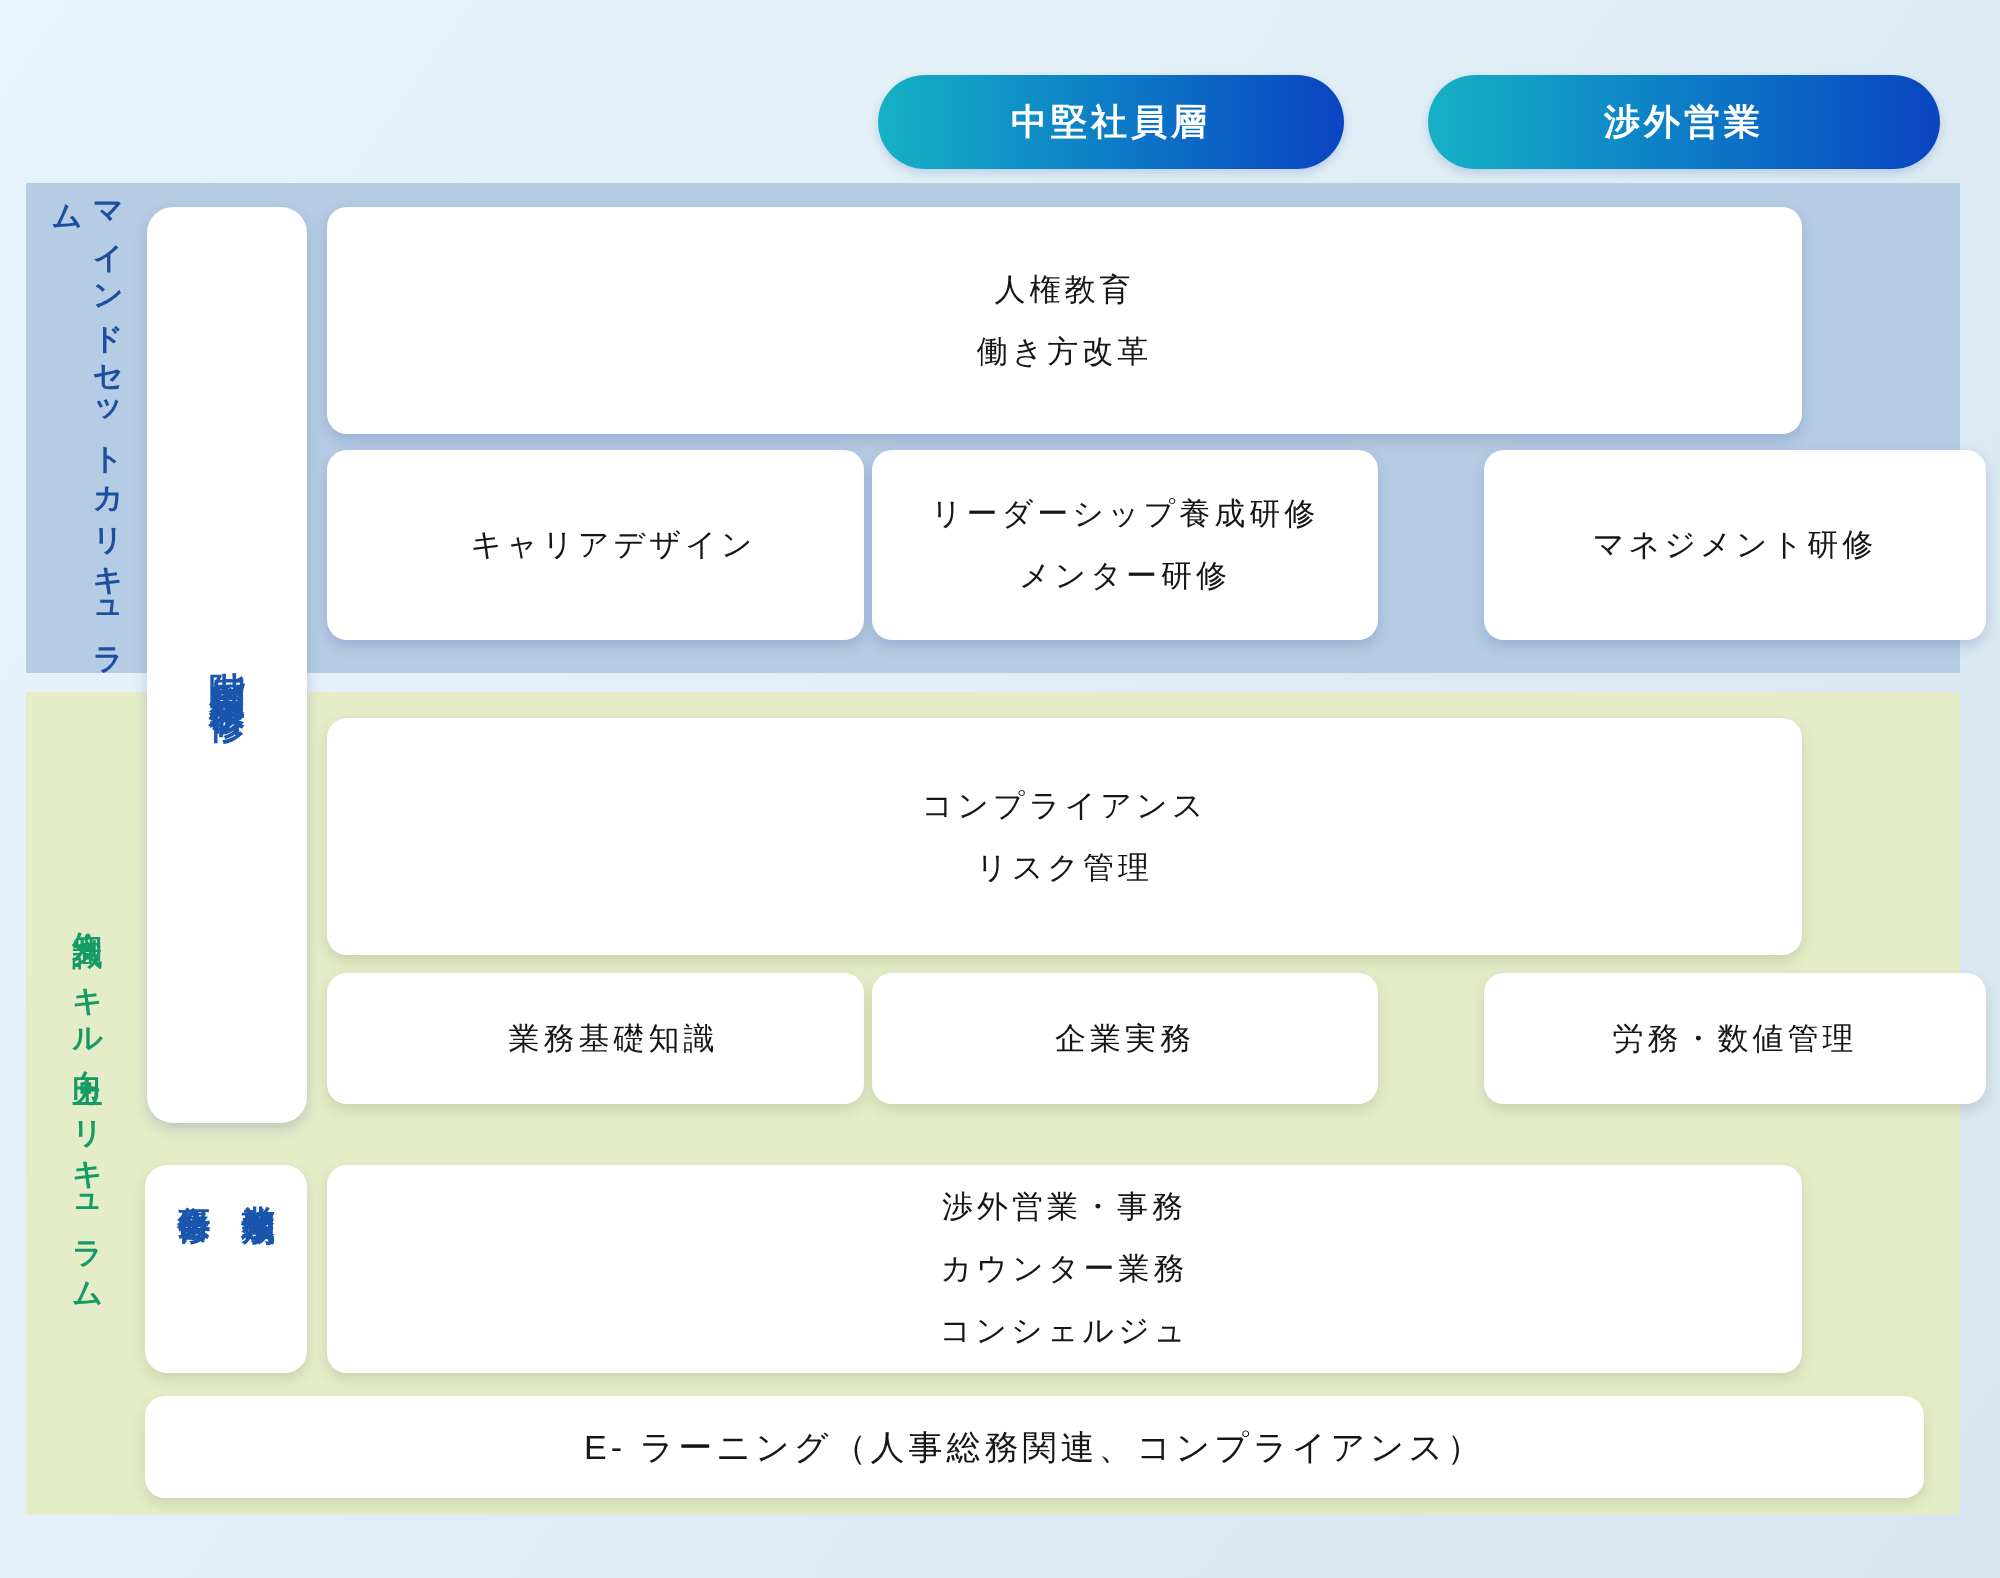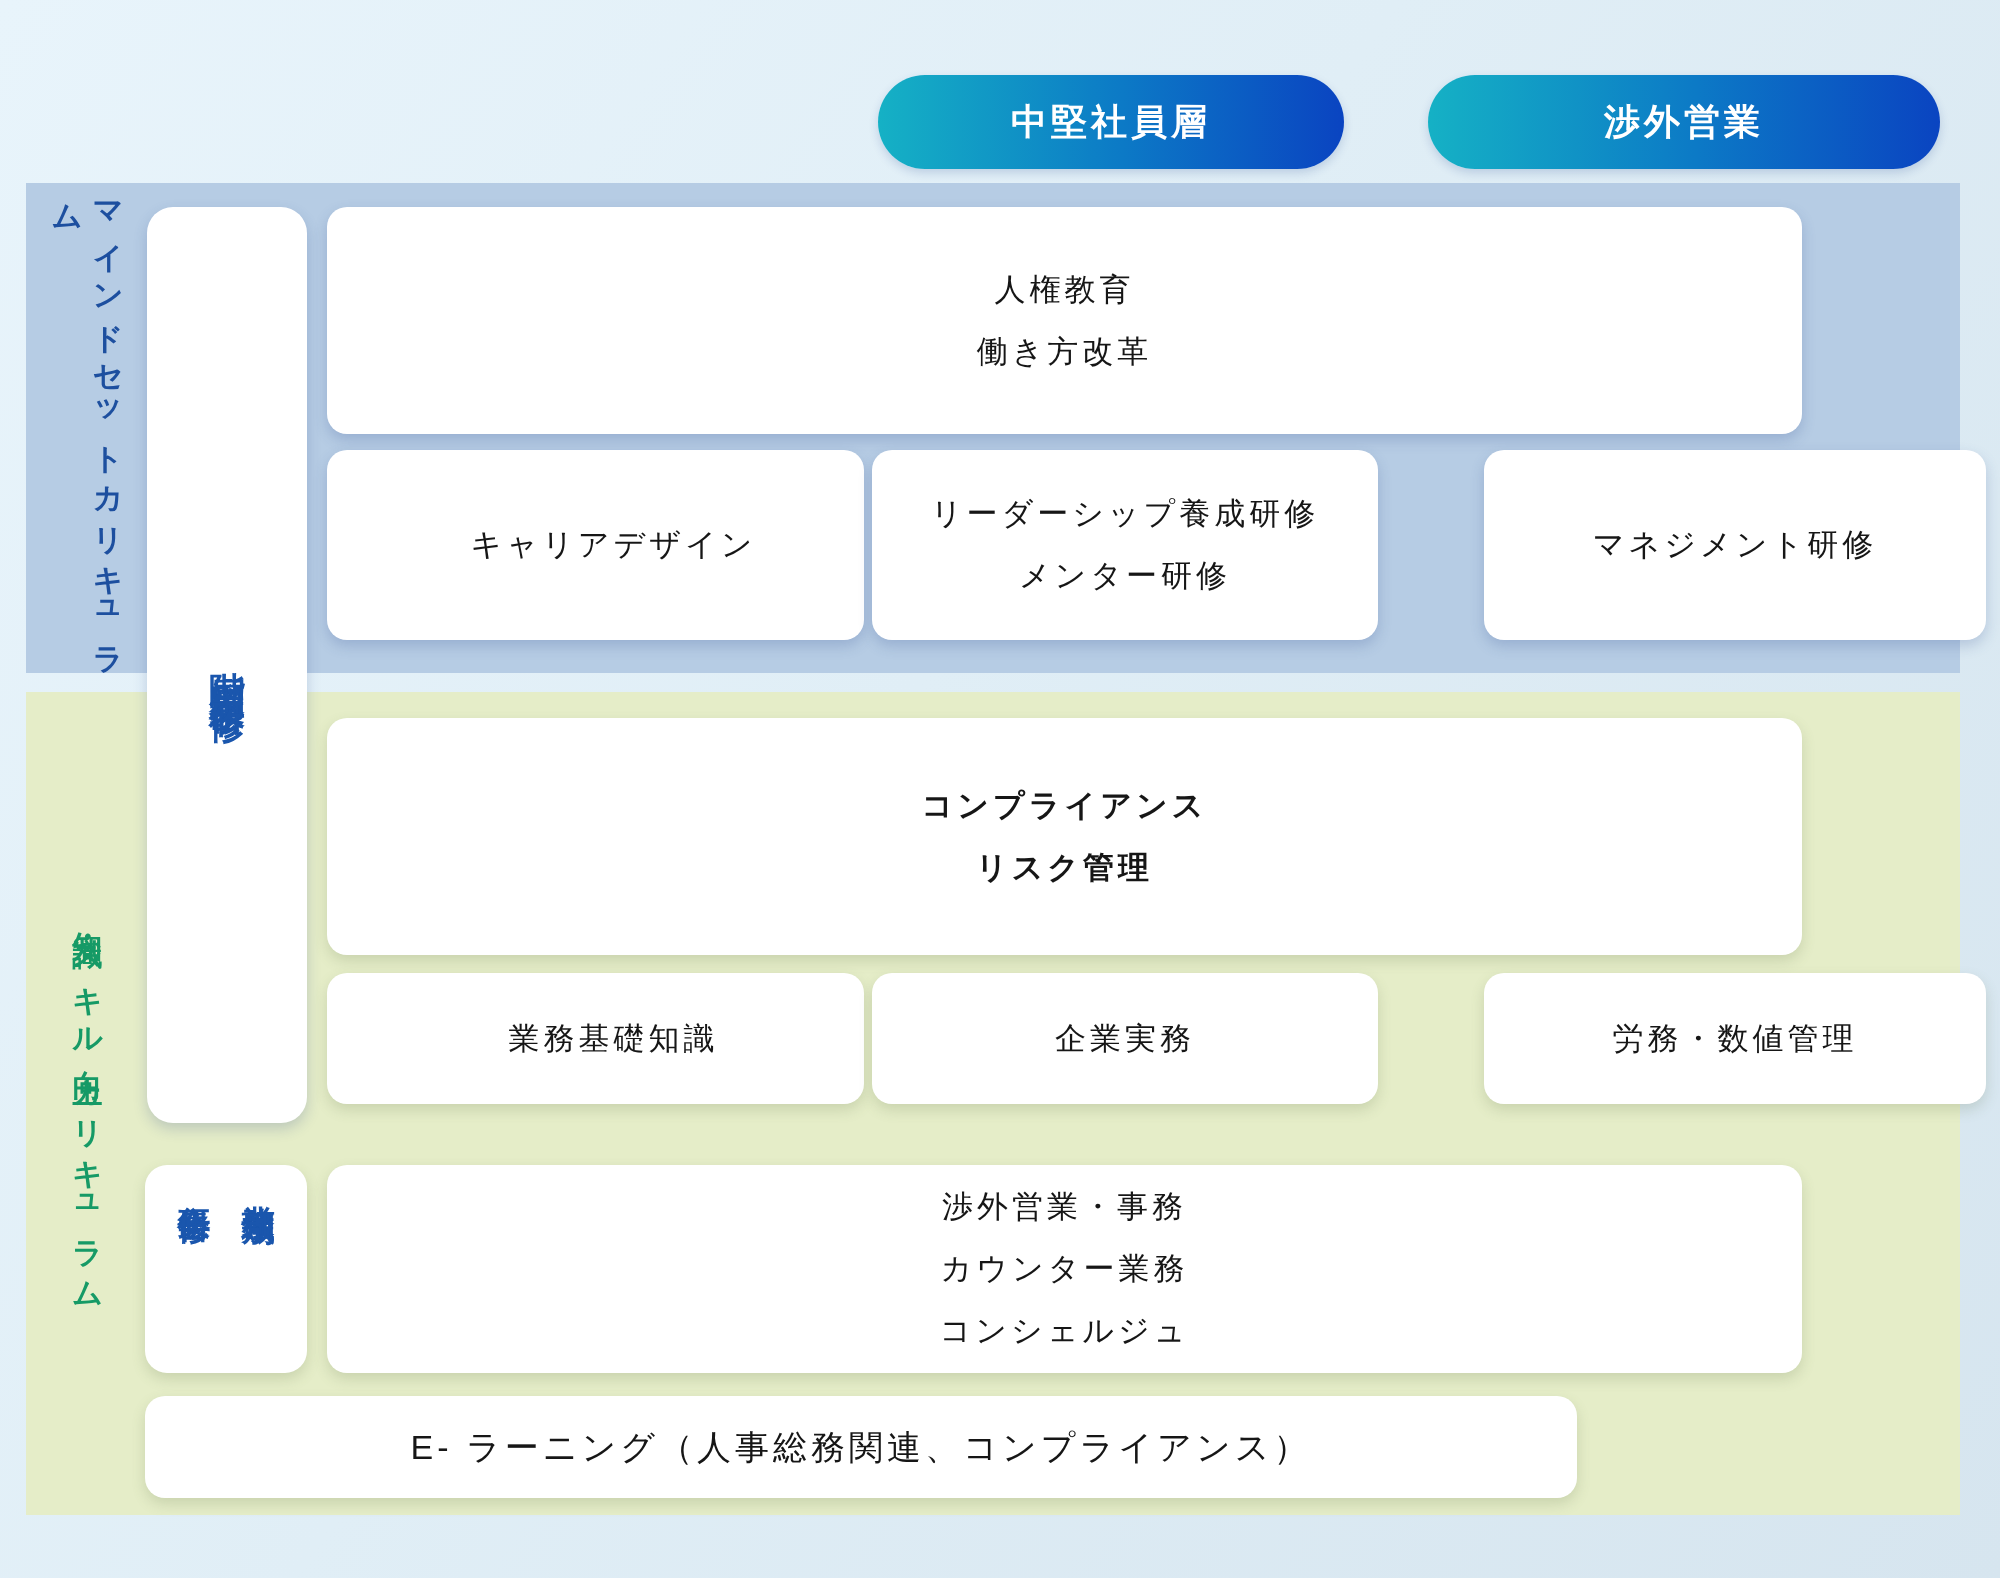--- a/index.html
+++ b/index.html
@@ -50,24 +50,24 @@
     align-items:flex-start;padding-top:14px;box-sizing:border-box;line-height:1.95;
   }
   .sidebox-b span{writing-mode:vertical-rl;text-orientation:mixed;}
   
   .col-a{left:327px;width:501px;padding-left:36px;}
   .col-b{left:872px;width:506px;}
   .col-c{left:1484px;width:502px;}
   .span-all{left:327px;width:1475px;}
   .row1{top:207px;height:227px;}
   .row2{top:450px;height:190px;}
-  .row3{top:718px;height:237px;font-weight:bold;}
+  .row3{top:718px;height:237px;}
   .row4{top:973px;height:131px;}
   .row5{top:1165px;height:208px;}
-  .row6{left:145px;width:1432px;top:1396px;height:102px;font-size:34px;}
+  .row6{left:145px;width:1779px;top:1396px;height:102px;font-size:34px;}
   .green-shadow{box-shadow:0 6px 14px rgba(90,110,70,.20);}
 </style>
 </head>
 <body>
 
 <div class="canvas">
 
   <div class="pill pill-2">
     <span>中堅社員層</span>
   </div>

